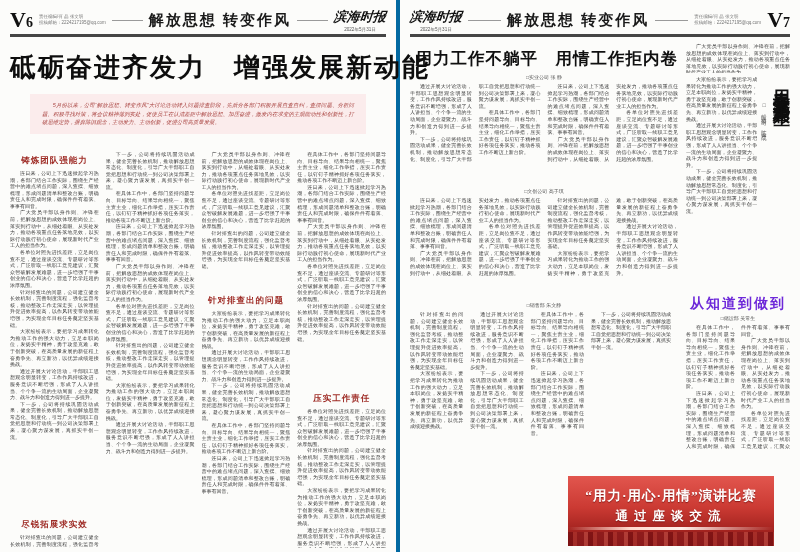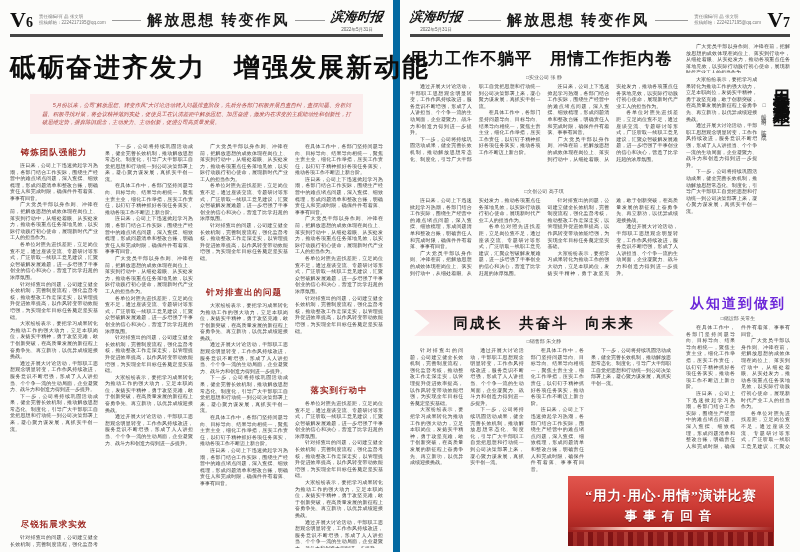--- a/index.html
+++ b/index.html
@@ -1,52 +1,52 @@
 <!DOCTYPE html>
 <html><head>
 <meta charset="utf-8">
 <style>
   * { box-sizing: border-box; margin: 0; padding: 0; }
   html,body { background:#e8e8e6; }
   body { font-family:"Liberation Sans", sans-serif; }
   .sheet { width:800px; height:552px; background:#fcfcfa; display:flex; overflow:hidden; position:relative; }
   .page { width:400px; height:552px; padding:8px 10px 4px 10px; display:flex; flex-direction:column; }
-  .page.leftpg { border-right:7px solid #0369a1; }
+  .page.leftpg { border-right:4px solid #0369a1; }
 
   
   .pghead { display:flex; align-items:center; gap:6px; height:24px; }
   .pgno { font-family:"Liberation Serif", serif; font-weight:bold; color:#111; white-space:nowrap; }
   .pgno .big { font-size:22px; }
   .pgno .small { font-size:14px; }
   .edinfo { font-size:4.5px; color:#777; line-height:1.4; white-space:nowrap; }
   .hrule { flex:1; border-top:1px solid #9a9a9a; height:0; min-width:14px; }
   .secttl { font-size:15px; font-weight:bold; color:#1a1a1a; letter-spacing:2px; white-space:nowrap; }
   .mast { text-align:center; white-space:nowrap; }
   .mastname { font-family:"Liberation Serif", serif; font-weight:bold; font-style:italic; font-size:13px; color:#111; transform:skewX(-6deg); }
   .mastdate { font-size:4.6px; color:#555; margin-top:1px; }
   .dblrule { border-top:3px solid #454545; margin-top:2px; }
 
   
   .mainhl { text-align:center; font-size:26px; font-weight:900; color:#0d0d0d; letter-spacing:2px; margin:13px 0 7px; white-space:nowrap; }
   .intro { margin:2px 20px 7px; background:#fbecec; color:#a8413e; font-style:italic; font-size:5.4px; line-height:1.6; padding:7px 12px; text-indent:2em; text-align:justify; }
-  .cols4 { flex:1; display:flex; gap:7px; overflow:hidden; margin-top:2px; }
+  .cols4 { flex:1; display:flex; gap:7px; overflow:hidden; margin-top:10px; }
   .col { flex:1; display:flex; flex-direction:column; overflow:hidden; }
   .txt { overflow:hidden; font-size:5px; line-height:6.6px; color:#3c3c3c; text-align:justify; }
   .txt p { margin:0; text-indent:2em; }
   .grow { flex:1; }
   .sect { text-align:center; font-size:8.5px; color:#9e2b25; font-weight:bold; margin:4px 0 3px; letter-spacing:1px; }
   .fx140 { height:140px; flex:none; }
   .fx238 { height:238px; flex:none; }
   .fx14 { height:14px; flex:none; }
 
   
   .rp-body { flex:1; position:relative; display:flex; gap:8px; margin-top:2px; overflow:hidden; }
   .rp-main { width:268px; flex:none; display:flex; flex-direction:column; }
   .rp-side { flex:1; display:flex; flex-direction:column; overflow:hidden; }
-  .art-hl { text-align:left; font-size:16.5px; font-weight:900; color:#101010; letter-spacing:1px; margin:9px 0 3px; white-space:nowrap; }
+  .art-hl { text-align:right; font-size:16.5px; font-weight:900; color:#101010; letter-spacing:1px; margin:9px 0 3px; white-space:nowrap; }
   .byline { text-align:center; font-size:5px; color:#555; margin:1px 0 3px; }
   .mc4 { column-count:4; column-gap:7px; height:104px; flex:none; }
   .mc3 { column-count:3; column-gap:7px; width:174px; height:138px; }
   .mc2 { column-count:2; column-gap:6px; height:126px; flex:none; }
   .ribbon { margin:9px 4px 1px; padding:4px 0 3px; text-align:center; white-space:nowrap; }
   .ribbon.red { color:#c43832; font-weight:900; font-size:14.5px; letter-spacing:1px;
                 background:radial-gradient(ellipse 60% 100% at center, #fae2e2 0%, rgba(255,255,255,0) 80%); }
   .ribbon.pink { color:#141414; font-weight:900; font-size:14.5px; letter-spacing:2px;
                  background:linear-gradient(180deg,#f6d8da 0%, #fbebeb 100%);
                  clip-path:polygon(0 0, 100% 0, 94% 50%, 100% 100%, 0 100%, 6% 50%); }
@@ -141,21 +141,21 @@
           </div>
       </div>
       <div class="col">
         <div class="txt fx238">
             <p>在具体工作中，各部门坚持问题导向、目标导向、结果导向相统一，聚焦主责主业，细化工作举措，压实工作责任，以钉钉子精神抓好各项任务落实，推动各项工作不断迈上新台阶。</p>
             <p>连日来，公司上下迅速掀起学习热潮，各部门结合工作实际，围绕生产经营中的难点堵点问题，深入查摆、细致梳理，形成问题清单和整改台账，明确责任人和完成时限，确保件件有着落、事事有回音。</p>
             <p>广大党员干部以身作则、冲锋在前，把解放思想的成效体现在岗位上、落实到行动中，从细处着眼、从实处发力，推动各项重点任务落地见效，以实际行动践行初心使命，展现新时代产业工人的担当作为。</p>
             <p>各单位对照先进找差距，立足岗位查不足，通过座谈交流、专题研讨等形式，广泛听取一线职工意见建议，汇聚众智破解发展难题，进一步增强了干事创业的信心和决心，营造了比学赶超的浓厚氛围。</p>
             <p>针对排查出的问题，公司建立健全长效机制，完善制度流程，强化监督考核，推动整改工作走深走实，以管理提升促进效率提高，以作风转变带动效能增强，为实现全年目标任务奠定坚实基础。</p>
           </div>
-        <h3 class="sect">落实到行动中</h3>
+        <h3 class="sect">压实工作责任</h3>
         <div class="txt grow">
             <p>各单位对照先进找差距，立足岗位查不足，通过座谈交流、专题研讨等形式，广泛听取一线职工意见建议，汇聚众智破解发展难题，进一步增强了干事创业的信心和决心，营造了比学赶超的浓厚氛围。</p>
             <p>针对排查出的问题，公司建立健全长效机制，完善制度流程，强化监督考核，推动整改工作走深走实，以管理提升促进效率提高，以作风转变带动效能增强，为实现全年目标任务奠定坚实基础。</p>
             <p>大家纷纷表示，要把学习成果转化为推动工作的强大动力，立足本职岗位，发扬实干精神，勇于攻坚克难，敢于创新突破，在高质量发展的新征程上奋勇争先、再立新功，以优异成绩迎接挑战。</p>
             <p>通过开展大讨论活动，干部职工思想观念明显转变，工作作风持续改进，服务意识不断增强，形成了人人讲担当、个个争一流的生动局面，企业凝聚力、战斗力和创造力得到进一步提升。</p>
           </div>
       </div>
     </div>
   </section>
 
@@ -195,21 +195,20 @@
         <div class="byline">□文创公司 高子琪</div>
         <div class="txt mc4">
             <p>连日来，公司上下迅速掀起学习热潮，各部门结合工作实际，围绕生产经营中的难点堵点问题，深入查摆、细致梳理，形成问题清单和整改台账，明确责任人和完成时限，确保件件有着落、事事有回音。</p>
             <p>广大党员干部以身作则、冲锋在前，把解放思想的成效体现在岗位上、落实到行动中，从细处着眼、从实处发力，推动各项重点任务落地见效，以实际行动践行初心使命，展现新时代产业工人的担当作为。</p>
             <p>各单位对照先进找差距，立足岗位查不足，通过座谈交流、专题研讨等形式，广泛听取一线职工意见建议，汇聚众智破解发展难题，进一步增强了干事创业的信心和决心，营造了比学赶超的浓厚氛围。</p>
             <p>针对排查出的问题，公司建立健全长效机制，完善制度流程，强化监督考核，推动整改工作走深走实，以管理提升促进效率提高，以作风转变带动效能增强，为实现全年目标任务奠定坚实基础。</p>
             <p>大家纷纷表示，要把学习成果转化为推动工作的强大动力，立足本职岗位，发扬实干精神，勇于攻坚克难，敢于创新突破，在高质量发展的新征程上奋勇争先、再立新功，以优异成绩迎接挑战。</p>
             <p>通过开展大讨论活动，干部职工思想观念明显转变，工作作风持续改进，服务意识不断增强，形成了人人讲担当、个个争一流的生动局面，企业凝聚力、战斗力和创造力得到进一步提升。</p>
           </div>
 
-        <h2 class="ribbon pink">同成长　共奋斗　向未来</h2>
         <div class="byline">□销售部 朱文静</div>
         <div class="a3wrap">
           <div class="txt mc3">
               <p>针对排查出的问题，公司建立健全长效机制，完善制度流程，强化监督考核，推动整改工作走深走实，以管理提升促进效率提高，以作风转变带动效能增强，为实现全年目标任务奠定坚实基础。</p>
               <p>大家纷纷表示，要把学习成果转化为推动工作的强大动力，立足本职岗位，发扬实干精神，勇于攻坚克难，敢于创新突破，在高质量发展的新征程上奋勇争先、再立新功，以优异成绩迎接挑战。</p>
               <p>通过开展大讨论活动，干部职工思想观念明显转变，工作作风持续改进，服务意识不断增强，形成了人人讲担当、个个争一流的生动局面，企业凝聚力、战斗力和创造力得到进一步提升。</p>
               <p>下一步，公司将持续巩固活动成果，健全完善长效机制，推动解放思想常态化、制度化，引导广大干部职工自觉把思想和行动统一到公司决策部署上来，凝心聚力谋发展，真抓实干创一流。</p>
               <p>在具体工作中，各部门坚持问题导向、目标导向、结果导向相统一，聚焦主责主业，细化工作举措，压实工作责任，以钉钉子精神抓好各项任务落实，推动各项工作不断迈上新台阶。</p>
               <p>连日来，公司上下迅速掀起学习热潮，各部门结合工作实际，围绕生产经营中的难点堵点问题，深入查摆、细致梳理，形成问题清单和整改台账，明确责任人和完成时限，确保件件有着落、事事有回音。</p>
             </div>
@@ -237,19 +236,19 @@
         <div class="txt mc2">
             <p>在具体工作中，各部门坚持问题导向、目标导向、结果导向相统一，聚焦主责主业，细化工作举措，压实工作责任，以钉钉子精神抓好各项任务落实，推动各项工作不断迈上新台阶。</p>
             <p>连日来，公司上下迅速掀起学习热潮，各部门结合工作实际，围绕生产经营中的难点堵点问题，深入查摆、细致梳理，形成问题清单和整改台账，明确责任人和完成时限，确保件件有着落、事事有回音。</p>
             <p>广大党员干部以身作则、冲锋在前，把解放思想的成效体现在岗位上、落实到行动中，从细处着眼、从实处发力，推动各项重点任务落地见效，以实际行动践行初心使命，展现新时代产业工人的担当作为。</p>
             <p>各单位对照先进找差距，立足岗位查不足，通过座谈交流、专题研讨等形式，广泛听取一线职工意见建议，汇聚众智破解发展难题，进一步增强了干事创业的信心和决心，营造了比学赶超的浓厚氛围。</p>
           </div>
       </aside>
 
       <div class="promo">
         <div class="l1">“用力·用心·用情”演讲比赛</div>
-        <div class="l2">事事有回音</div>
+        <div class="l2">通过座谈交流</div>
         <div class="streak"></div>
         <div class="skyline"></div>
       </div>
     </div>
   </section>
 </div>
 
 </body></html>

